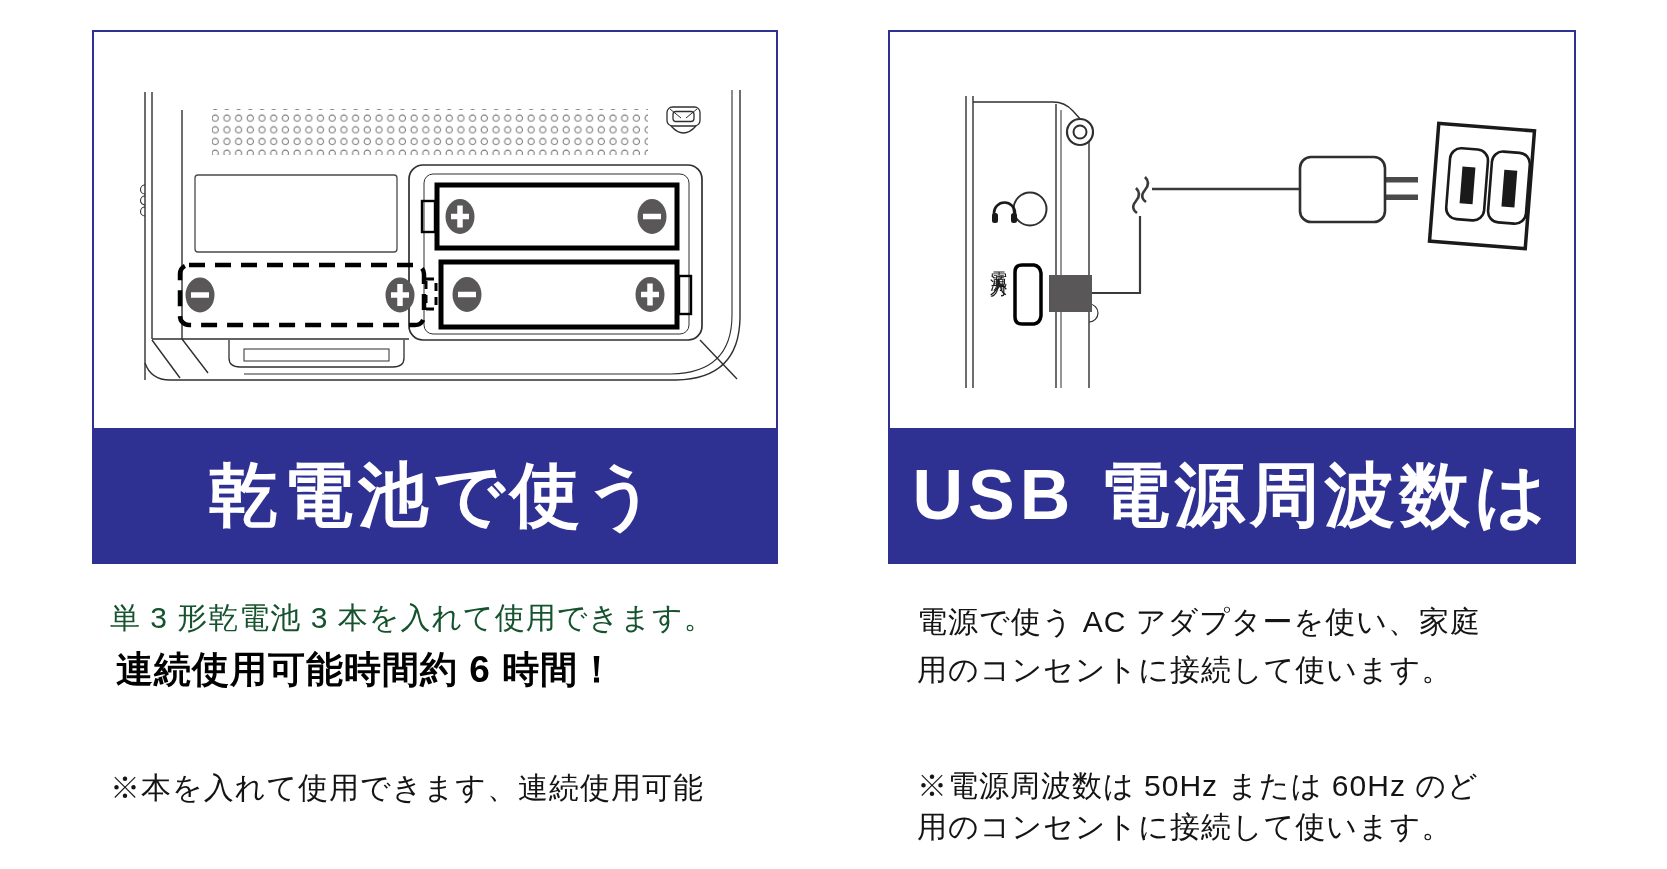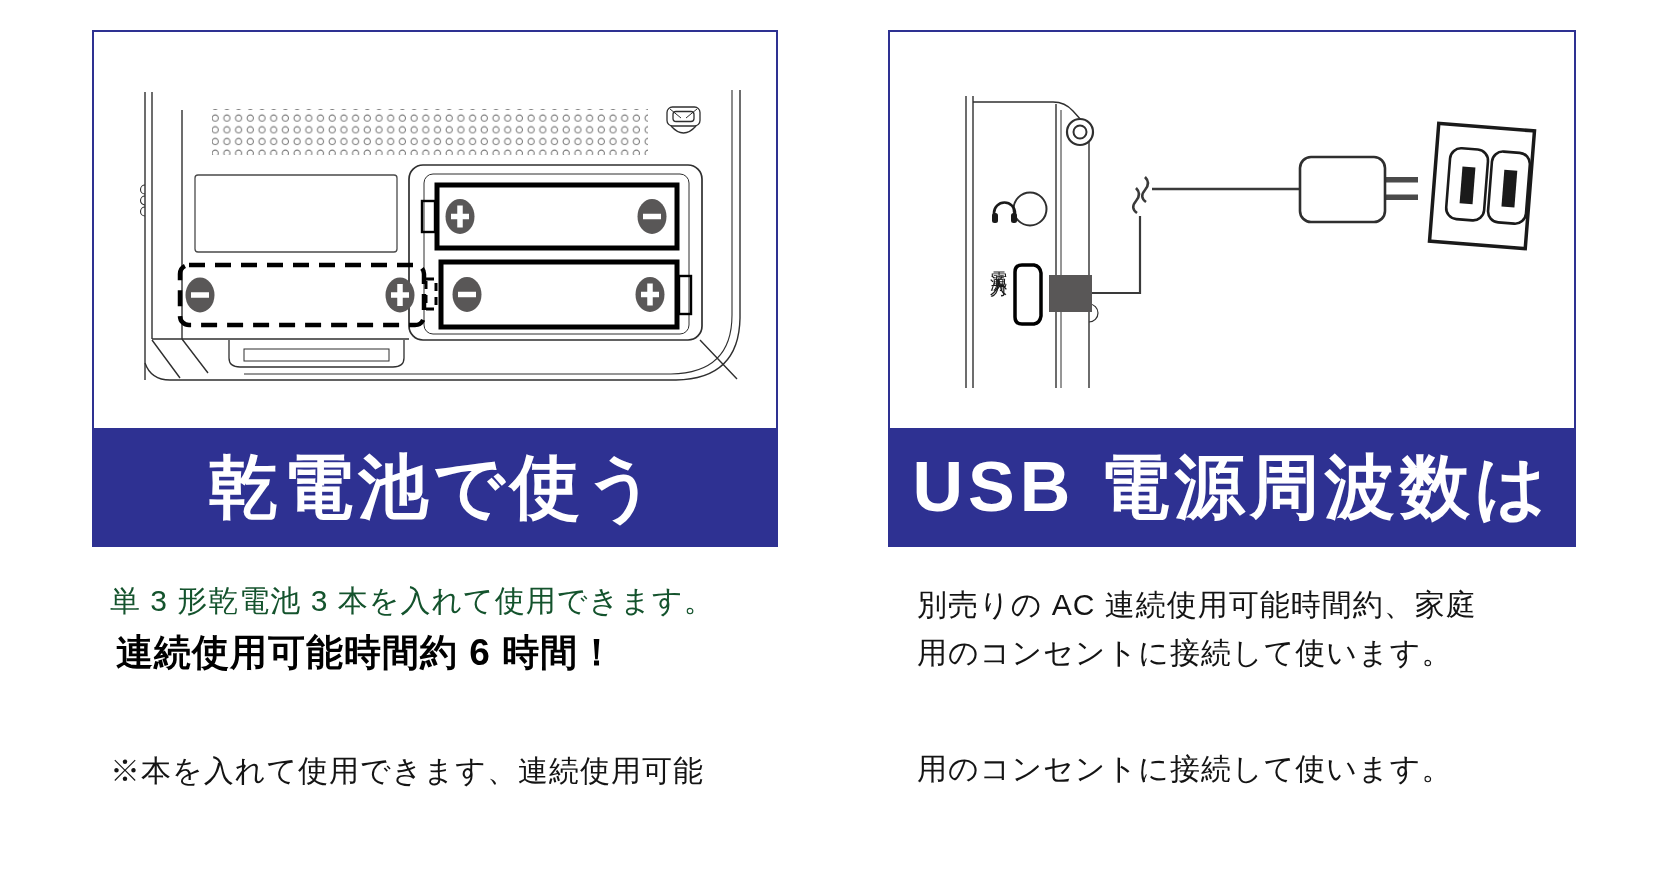--- a/index.html
+++ b/index.html
@@ -9,21 +9,21 @@
   }
   .column{position:absolute;top:30px;}
   .col-left{left:92px;width:686px;}
   .col-right{left:888px;width:688px;}
   .illust{
     box-sizing:border-box;height:398px;background:#fff;
     border:2px solid #2e3192;border-bottom:none;position:relative;
   }
   .illust svg{position:absolute;left:0;top:0;}
   .banner{
-    height:119px;background:#2e3192;color:#ffffff;
+    height:136px;background:#2e3192;color:#ffffff;
     display:flex;align-items:center;justify-content:center;
     font-size:70px;font-weight:bold;letter-spacing:5px;white-space:nowrap;
   }
   .desc{margin:33px 0 0 18px;font-size:30px;letter-spacing:1px;line-height:42px;color:#14532d;}
   .desc-strong{margin:6px 0 0 24px;font-size:37px;font-weight:bold;letter-spacing:1px;line-height:50px;color:#000;}
   .note{margin:72px 0 0 18px;font-size:30px;letter-spacing:1px;line-height:41px;color:#141414;}
   .desc2{margin:34px 0 0 29px;font-size:30px;letter-spacing:1px;line-height:48px;color:#141414;}
   .note2{margin:71px 0 0 29px;font-size:30px;letter-spacing:1px;line-height:41px;color:#141414;}
   .port-label{
     position:absolute;left:100px;top:226px;
@@ -172,20 +172,21 @@
     </svg>
 
     <div class="port-label">電源入力</div>
   </div>
 
   <div class="banner">
     <span>USB 電源周波数は</span>
   </div>
 
   <div class="desc2">
-    <div>別売りの AC 連続使用可能時間約、家庭</div>
+    <div>電源で使う AC アダプターを使い、家庭</div>
     <div>用のコンセントに接続して使います。</div>
   </div>
 
   <div class="note2">
+    <div>※電源周波数は 50Hz または 60Hz のど</div>
     <div>用のコンセントに接続して使います。</div>
   </div>
 </div>
 
 </body></html>

